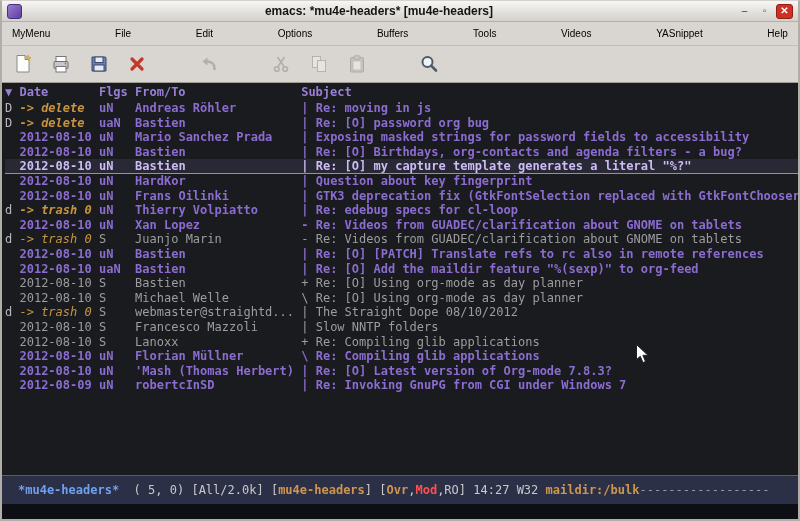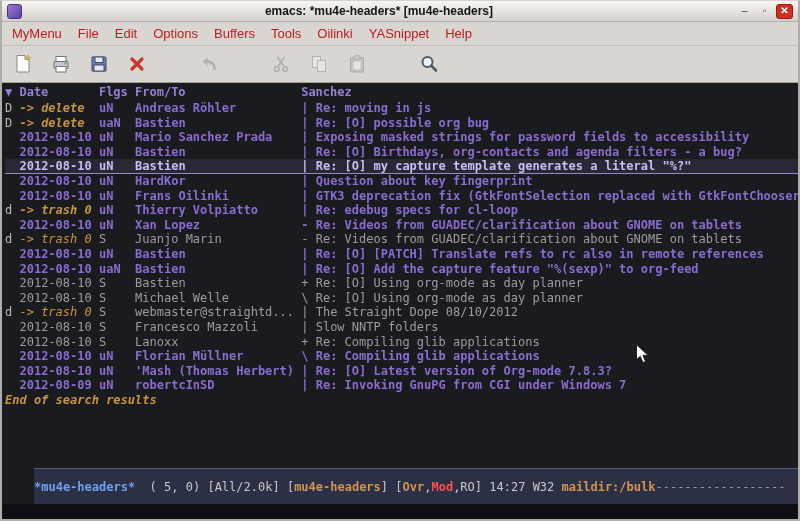--- a/index.html
+++ b/index.html
@@ -12,21 +12,21 @@
   .window{position:absolute;left:0;top:0;width:800px;height:521px;display:flex;flex-direction:column;
     border:2px solid #b1ada7;border-top:1px solid #d6d3cf;background:var(--buffer-bg);overflow:hidden;}
   .titlebar{height:21px;flex:none;background:linear-gradient(#f7f6f4,#d4d0cb);display:flex;align-items:center;gap:4px;
     padding:0 5px;border-bottom:1px solid #b4b0aa;}
   .app-icon{width:15px;height:15px;border-radius:3px;flex:none;background:linear-gradient(135deg,#9a7bd0,#5f3fa0);border:1px solid #46317c;}
   .title{flex:1;text-align:center;font-size:12px;font-weight:bold;color:#151515;white-space:nowrap;overflow:hidden;}
   .winbtns{display:flex;gap:3px;flex:none;}
   .wbtn{width:17px;height:15px;border-radius:3px;font-size:10px;line-height:14px;display:flex;align-items:center;justify-content:center;color:#3a3a3a;}
   .wbtn.close{background:var(--close-btn);color:#fff;border:1px solid #8e1f15;font-weight:bold;}
   .menubar{height:24px;flex:none;background:var(--chrome-bg);display:flex;align-items:center;padding:0 2px;
-    border-bottom:1px solid #c2beb8;font-size:13px;color:#b91c1c;}
+    border-bottom:1px solid #c2beb8;font-size:10px;color:#000000;justify-content:space-between;}
   .menu-item{padding:4px 8px;cursor:default;}
   .toolbar{height:37px;flex:none;background:var(--chrome-bg);display:flex;align-items:center;gap:8px;padding:0 6px;
     border-bottom:1px solid #9f9b95;}
   .tbtn{width:30px;height:28px;display:flex;align-items:center;justify-content:center;border-radius:3px;}
   .tbtn.disabled{opacity:.35;filter:grayscale(1);}
   .tspacer{width:26px;height:1px;}
   .headerline{height:17px;flex:none;background:var(--buffer-bg);display:flex;align-items:center;color:var(--header);
     font:bold 12px "DejaVu Sans Mono",monospace;padding-left:3px;white-space:pre;}
   .h-mark{display:inline-block;width:2ch;}
   .h-date{display:inline-block;width:11ch;}
@@ -34,22 +34,22 @@
   .h-from{display:inline-block;width:23ch;}
   .buffer{flex:1;overflow:hidden;position:relative;padding:1px 0 0 3px;
     font:12px/14.6px "DejaVu Sans Mono",monospace;}
   .row{white-space:pre;height:14.6px;}
   .row.unread{color:var(--unread);font-weight:bold;}
   .row.read{color:var(--read);font-weight:normal;}
   .row .mk{color:#b8b8ba;font-weight:normal;}
   .row .marked-date{color:var(--marked);font-style:italic;}
   .row.current{color:var(--current);background:rgba(150,130,200,.13);border-bottom:1px solid #978ac2;}
   .footer{color:var(--marked);font-style:italic;font-weight:bold;white-space:pre;height:14.6px;}
-  .modeline{height:36px;flex:none;background:var(--modeline-bg);border-top:1px solid #565b7d;color:var(--modeline-fg);
-    font:12px "DejaVu Sans Mono",monospace;display:flex;align-items:center;padding:0 0;white-space:pre;overflow:hidden;margin-left:32px;}
+  .modeline{height:29px;flex:none;background:var(--modeline-bg);border-top:1px solid #565b7d;color:var(--modeline-fg);
+    font:12px "DejaVu Sans Mono",monospace;display:flex;align-items:center;padding:0 16px;white-space:pre;overflow:hidden;}
   .ml-bufname{color:var(--bufname);font-weight:bold;}
   .ml-orange{color:var(--orange);font-weight:bold;}
   .ml-red{color:var(--red);font-weight:bold;}
   .ml-dashes{color:#9598b0;}
   .ml-plain{color:var(--modeline-fg);}
   .minibuffer{height:15px;flex:none;background:#0d0f14;font:12px "DejaVu Sans Mono",monospace;color:#cfcfcf;padding-left:3px;}
   .mouse-cursor{position:absolute;left:633px;top:342px;z-index:10;pointer-events:none;}
 </style>
 </head>
 <body>
@@ -66,21 +66,21 @@
       </div>
   </div>
 
   <div class="menubar">
       <span class="menu-item">MyMenu</span>
       <span class="menu-item">File</span>
       <span class="menu-item">Edit</span>
       <span class="menu-item">Options</span>
       <span class="menu-item">Buffers</span>
       <span class="menu-item">Tools</span>
-      <span class="menu-item">Oilinki</span>
+      <span class="menu-item">Videos</span>
       <span class="menu-item">YASnippet</span>
       <span class="menu-item">Help</span>
     </div>
 
   <div class="toolbar">
     <div class="tbtn">
       <svg width="20" height="20" viewBox="0 0 20 20">
         <path d="M4 1.5h8l4 4V18H4z" fill="#fdfdfb" stroke="#8a8a88"></path>
         <path d="M12 1.5v4h4" fill="none" stroke="#8a8a88"></path>
         <path d="M15 1.2l1 2 2 .5-2 1-.5 2-1-2-2-.5 2-1z" fill="#e8c13a" stroke="#b08d1e" stroke-width=".5"></path>
@@ -141,47 +141,46 @@
         <path d="M12.2 11.7L17 16.5" stroke="#4f5a66" stroke-width="2.6" stroke-linecap="round"></path>
       </svg>
     </div>
   </div>
 
   <div class="headerline">
     <span class="h-mark">▼</span>
     <span class="h-date">Date</span>
     <span class="h-flags">Flgs</span>
     <span class="h-from">From/To</span>
-    <span class="h-subject">Sanchez</span>
+    <span class="h-subject">Subject</span>
   </div>
 
   <div class="buffer">
     <div id="message-list">
         <div class="row unread"><span class="mk">D </span><span class="marked-date">-&gt; delete  </span><span class="flags">uN   </span><span class="from">Andreas Röhler         </span><span class="subject">| Re: moving in js</span></div>
-        <div class="row unread"><span class="mk">D </span><span class="marked-date">-&gt; delete  </span><span class="flags">uaN  </span><span class="from">Bastien                </span><span class="subject">| Re: [O] possible org bug</span></div>
+        <div class="row unread"><span class="mk">D </span><span class="marked-date">-&gt; delete  </span><span class="flags">uaN  </span><span class="from">Bastien                </span><span class="subject">| Re: [O] password org bug</span></div>
         <div class="row unread"><span class="mk">  </span><span class="date">2012-08-10 </span><span class="flags">uN   </span><span class="from">Mario Sanchez Prada    </span><span class="subject">| Exposing masked strings for password fields to accessibility</span></div>
         <div class="row unread"><span class="mk">  </span><span class="date">2012-08-10 </span><span class="flags">uN   </span><span class="from">Bastien                </span><span class="subject">| Re: [O] Birthdays, org-contacts and agenda filters - a bug?</span></div>
         <div class="row unread current"><span class="mk">  </span><span class="date">2012-08-10 </span><span class="flags">uN   </span><span class="from">Bastien                </span><span class="subject">| Re: [O] my capture template generates a literal "%?"</span></div>
         <div class="row unread"><span class="mk">  </span><span class="date">2012-08-10 </span><span class="flags">uN   </span><span class="from">HardKor                </span><span class="subject">| Question about key fingerprint</span></div>
         <div class="row unread"><span class="mk">  </span><span class="date">2012-08-10 </span><span class="flags">uN   </span><span class="from">Frans Oilinki          </span><span class="subject">| GTK3 deprecation fix (GtkFontSelection replaced with GtkFontChooser)</span></div>
         <div class="row unread"><span class="mk">d </span><span class="marked-date">-&gt; trash 0 </span><span class="flags">uN   </span><span class="from">Thierry Volpiatto      </span><span class="subject">| Re: edebug specs for cl-loop</span></div>
         <div class="row unread"><span class="mk">  </span><span class="date">2012-08-10 </span><span class="flags">uN   </span><span class="from">Xan Lopez              </span><span class="subject">- Re: Videos from GUADEC/clarification about GNOME on tablets</span></div>
         <div class="row read"><span class="mk">d </span><span class="marked-date">-&gt; trash 0 </span><span class="flags">S    </span><span class="from">Juanjo Marin           </span><span class="subject">- Re: Videos from GUADEC/clarification about GNOME on tablets</span></div>
         <div class="row unread"><span class="mk">  </span><span class="date">2012-08-10 </span><span class="flags">uN   </span><span class="from">Bastien                </span><span class="subject">| Re: [O] [PATCH] Translate refs to rc also in remote references</span></div>
-        <div class="row unread"><span class="mk">  </span><span class="date">2012-08-10 </span><span class="flags">uaN  </span><span class="from">Bastien                </span><span class="subject">| Re: [O] Add the capture feature "%(sexp)" to org-feed</span></div>
+        <div class="row unread"><span class="mk">  </span><span class="date">2012-08-10 </span><span class="flags">uaN  </span><span class="from">Bastien                </span><span class="subject">| Re: [O] Add the maildir feature "%(sexp)" to org-feed</span></div>
         <div class="row read"><span class="mk">  </span><span class="date">2012-08-10 </span><span class="flags">S    </span><span class="from">Bastien                </span><span class="subject">+ Re: [O] Using org-mode as day planner</span></div>
         <div class="row read"><span class="mk">  </span><span class="date">2012-08-10 </span><span class="flags">S    </span><span class="from">Michael Welle          </span><span class="subject">\ Re: [O] Using org-mode as day planner</span></div>
         <div class="row read"><span class="mk">d </span><span class="marked-date">-&gt; trash 0 </span><span class="flags">S    </span><span class="from">webmaster@straightd... </span><span class="subject">| The Straight Dope 08/10/2012</span></div>
         <div class="row read"><span class="mk">  </span><span class="date">2012-08-10 </span><span class="flags">S    </span><span class="from">Francesco Mazzoli      </span><span class="subject">| Slow NNTP folders</span></div>
         <div class="row read"><span class="mk">  </span><span class="date">2012-08-10 </span><span class="flags">S    </span><span class="from">Lanoxx                 </span><span class="subject">+ Re: Compiling glib applications</span></div>
         <div class="row unread"><span class="mk">  </span><span class="date">2012-08-10 </span><span class="flags">uN   </span><span class="from">Florian Müllner        </span><span class="subject">\ Re: Compiling glib applications</span></div>
         <div class="row unread"><span class="mk">  </span><span class="date">2012-08-10 </span><span class="flags">uN   </span><span class="from">'Mash (Thomas Herbert) </span><span class="subject">| Re: [O] Latest version of Org-mode 7.8.3?</span></div>
         <div class="row unread"><span class="mk">  </span><span class="date">2012-08-09 </span><span class="flags">uN   </span><span class="from">robertcInSD            </span><span class="subject">| Re: Invoking GnuPG from CGI under Windows 7</span></div>
       </div>
-    <div class="footer">End of search results</div>
   </div>
 
   <div class="modeline"><span class="ml-bufname">*mu4e-headers*</span><span class="ml-plain">  ( 5, 0) </span><span class="ml-plain">[All/2.0k] </span><span class="ml-plain">[</span><span class="ml-orange">mu4e-headers</span><span class="ml-plain">] </span><span class="ml-plain">[</span><span class="ml-orange">Ovr</span><span class="ml-plain">,</span><span class="ml-red">Mod</span><span class="ml-plain">,</span><span class="ml-plain">RO</span><span class="ml-plain">] </span><span class="ml-plain">14:27 </span><span class="ml-plain">W32 </span><span class="ml-orange">maildir:/bulk</span><span class="ml-dashes">------------------</span></div>
 
   <div class="minibuffer"></div>
 
   <svg class="mouse-cursor" width="15" height="22" viewBox="0 0 15 22">
     <path d="M1.5 1.5v15l3.8-3.2 2.6 6.3 2.6-1.1-2.6-6.2h5z" fill="#fff" stroke="#222" stroke-width="1"></path>
   </svg>
 

